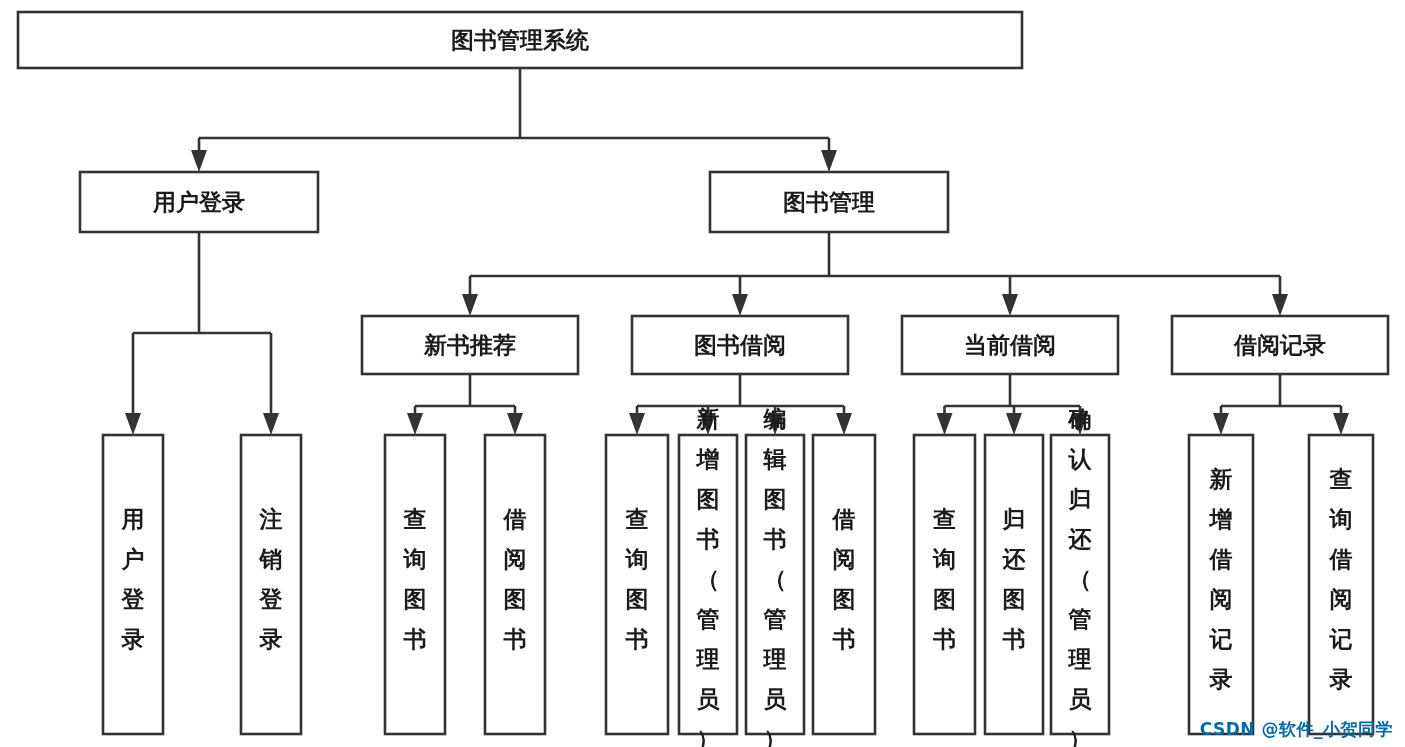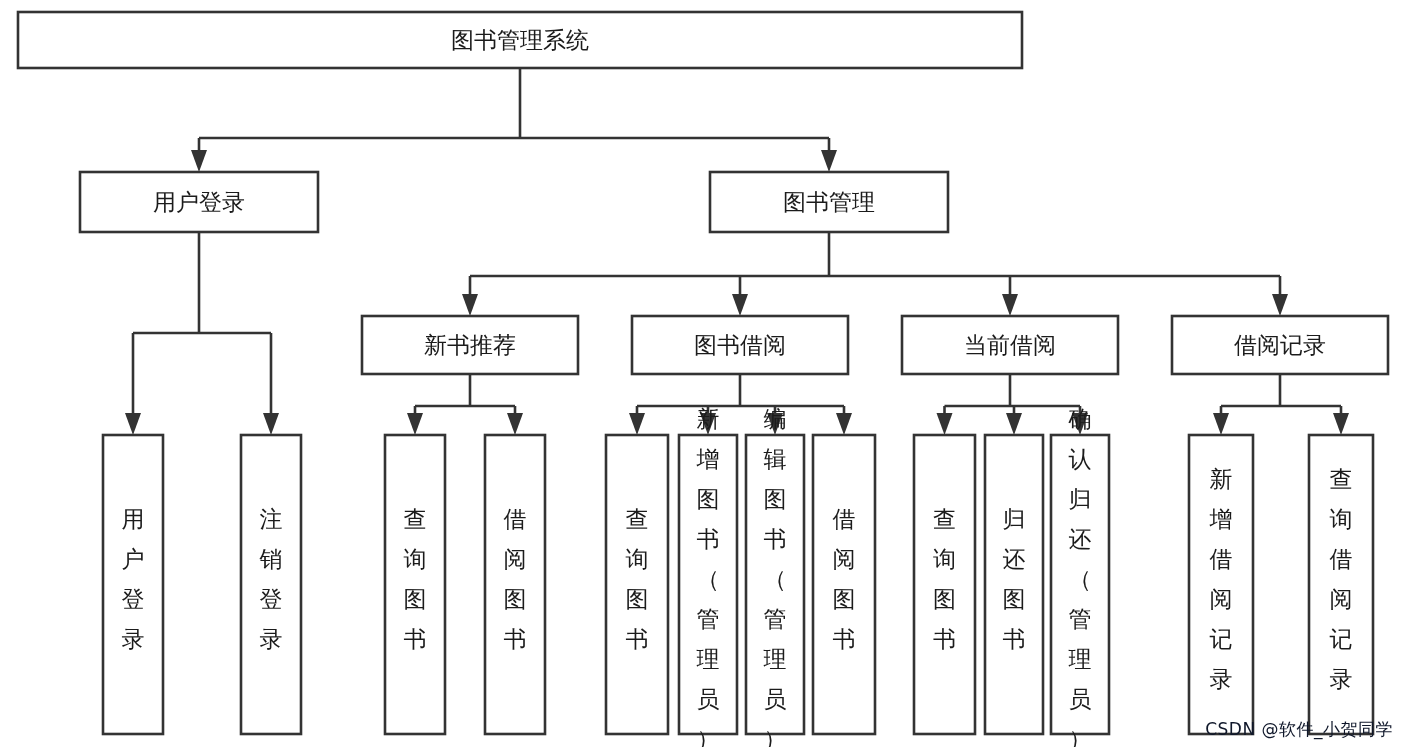--- a/index.html
+++ b/index.html
@@ -11,20 +11,21 @@
     width: 1405px;
     height: 747px;
     font-family: "DejaVu Sans", "Liberation Sans", sans-serif;
     overflow: hidden;
   }
   #diagram-root {
     position: relative;
     width: 1405px;
     height: 747px;
     background: #ffffff;
+    font-weight: bold;
   }
   #diagram-svg {
     position: absolute;
     left: 0;
     top: 0;
     width: 1405px;
     height: 747px;
   }
   .node-box {
     fill: #ffffff;
@@ -53,21 +54,21 @@
     font-family: "DejaVu Sans", "Liberation Sans", sans-serif;
     font-size: 23px;
     text-anchor: middle;
   }
   .watermark {
     position: absolute;
     right: 12px;
     bottom: 6px;
     font-family: "DejaVu Sans", "Liberation Sans", sans-serif;
     font-size: 17px;
-    color: #0f172a;
+    color: #0369a1;
     letter-spacing: 0.5px;
     white-space: nowrap;
     user-select: none;
   }
 </style>
 </head>
 <body>
 
 <div id="diagram-root">
   <svg id="diagram-svg" viewBox="0 0 1405 747">

